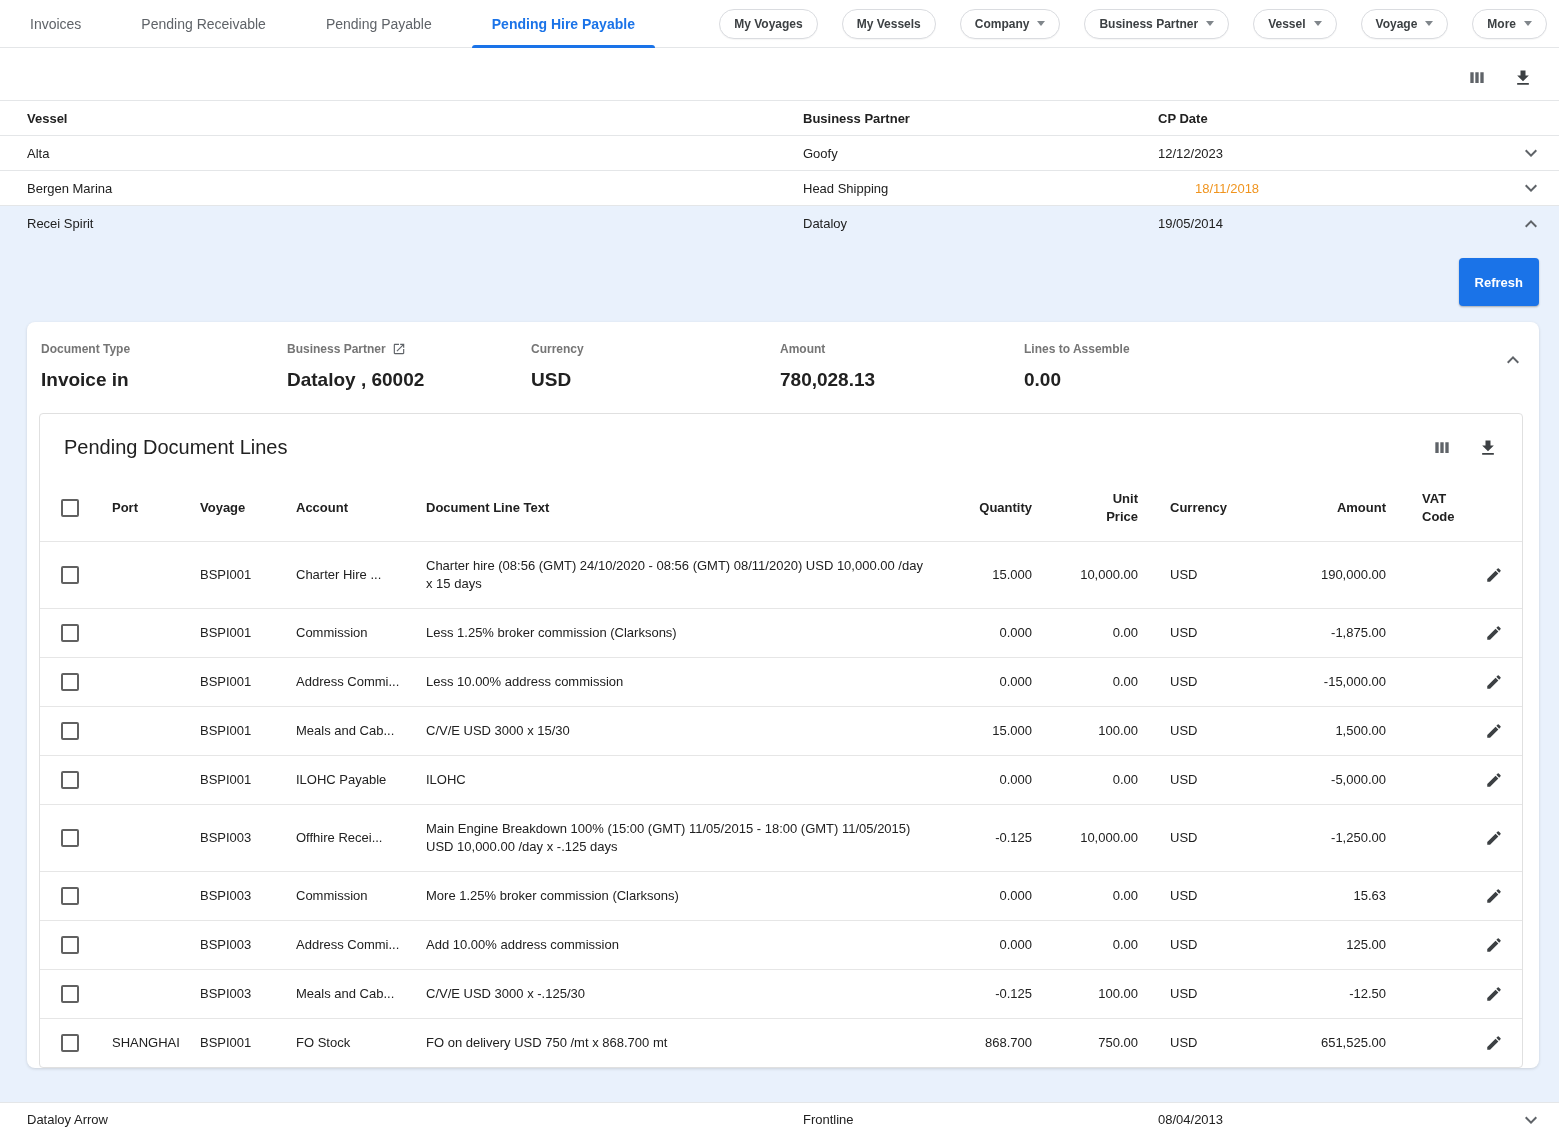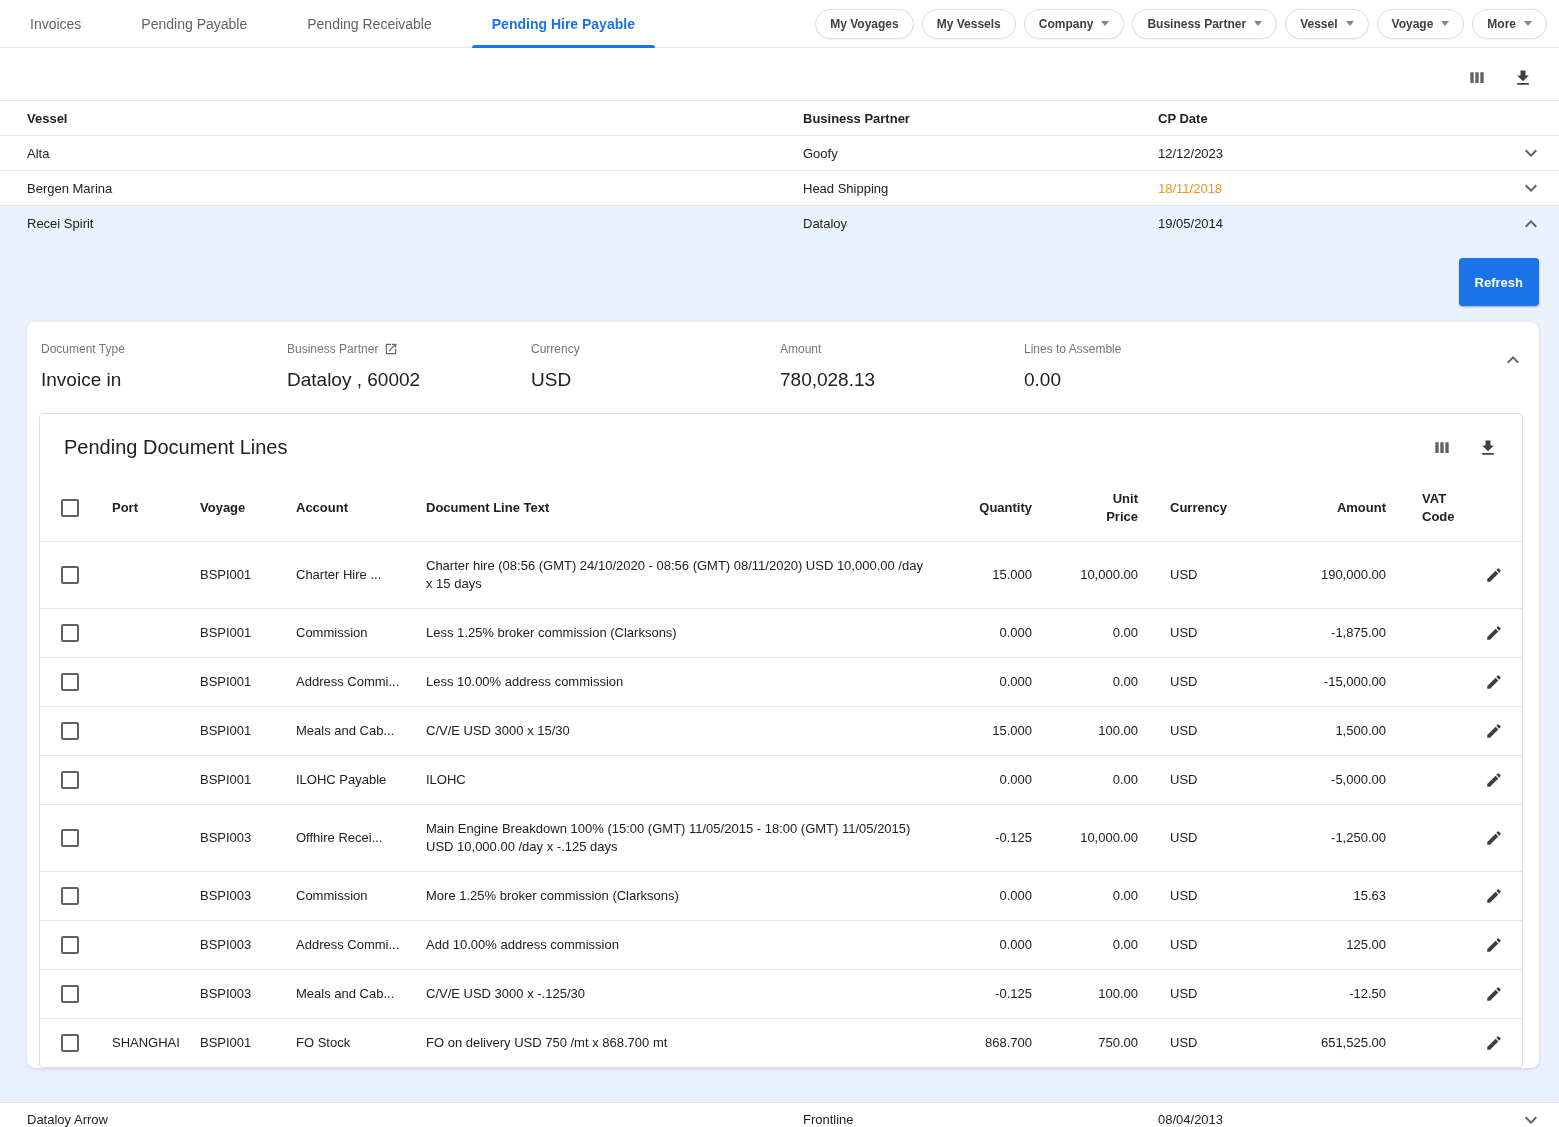--- a/index.html
+++ b/index.html
@@ -18,53 +18,53 @@
 
   
   .topbar{display:flex;align-items:center;justify-content:space-between;
           height:48px;border-bottom:1px solid var(--border);padding:0 12px 0 0;}
   .tabs{display:flex;height:48px;}
   .tab{position:relative;display:flex;align-items:center;height:48px;
        padding:0 30px;font-size:14px;color:var(--muted);cursor:pointer;white-space:nowrap;}
   .tab.active{color:var(--accent);font-weight:700;}
   .tab.active::after{content:"";position:absolute;left:10px;right:10px;bottom:0;
        height:3px;background:var(--accent);border-radius:3px 3px 0 0;}
-  .pills{display:flex;align-items:center;gap:8px;}
+  .pills{display:flex;align-items:center;gap:24px;}
   .pill{display:flex;align-items:center;gap:8px;height:30px;padding:0 14px;
         border:1px solid #dadce0;border-radius:16px;background:#fff;
         font-size:12px;font-weight:700;color:#3c4043;cursor:pointer;
         box-shadow:0 1px 1px rgba(0,0,0,.04);white-space:nowrap;}
   .caret{width:0;height:0;border-left:4px solid transparent;
          border-right:4px solid transparent;border-top:5px solid #80868b;}
 
   
   .toolbar{display:flex;justify-content:flex-end;align-items:center;gap:26px;
            padding:20px 26px 12px;}
   .icon-btn{color:var(--muted);cursor:pointer;}
   .icon-dark{color:#3c4043;}
 
   
   .vrow{display:grid;grid-template-columns:776px 355px 1fr 56px;align-items:center;
         min-height:35px;padding-left:27px;border-bottom:1px solid var(--border);}
   .vrow.vhead{font-weight:700;border-top:1px solid var(--border);min-height:36px;}
   .vrow .chev{justify-self:center;color:var(--muted);cursor:pointer;}
-  .warn-date{color:var(--warn);}
+  .warn-date{color:var(--warn);margin-left:37px;}
 
   
   .expanded{background:var(--expanded);padding-bottom:14px;}
   .expanded .vrow{border-bottom:none;}
   .refresh-row{display:flex;justify-content:flex-end;padding:17px 20px 16px;}
   .refresh-btn{background:var(--accent);color:#fff;border:none;border-radius:4px;
         height:48px;padding:0 16px;font-size:13px;font-weight:700;cursor:pointer;
         font-family:"Liberation Sans",sans-serif;box-shadow:0 1px 2px rgba(0,0,0,.3);}
 
   .doc-card{background:#fff;margin:0 20px 0 27px;border-radius:8px;
         box-shadow:0 1px 3px rgba(60,64,67,.18);}
   .summary{display:grid;grid-template-columns:246px 244px 249px 244px 1fr 52px;
-        padding:20px 0 22px 14px;align-items:start;}
+        padding:20px 0 22px 14px;align-items:start;font-weight:bold;}
   .fld-label{font-size:12px;color:var(--label);margin-bottom:13px;
         display:flex;align-items:center;gap:6px;}
   .fld-value{font-size:19px;color:var(--text);}
   .summary .chev{justify-self:center;margin-top:6px;color:var(--muted);cursor:pointer;}
   .ext-link{color:var(--muted);cursor:pointer;}
 
   
   .lines-card{border:1px solid #e0e0e0;border-radius:4px;margin:0 16px 20px 12px;}
   .lines-header{display:flex;justify-content:space-between;align-items:center;
         padding:22px 24px 16px 24px;}
@@ -110,22 +110,22 @@
       <path fill="currentColor" d="M19 19H5V5h7V3H5c-1.11 0-2 .9-2 2v14c0 1.1.89 2 2 2h14c1.1 0 2-.9 2-2v-7h-2v7zM14 3v2h3.59l-9.83 9.83 1.41 1.41L19 6.41V10h2V3h-7z"></path>
     </symbol>
   <symbol id="i-edit" viewBox="0 0 24 24">
       <path fill="currentColor" d="M3 17.25V21h3.75L17.81 9.94l-3.75-3.75L3 17.25zM20.71 7.04c.39-.39.39-1.02 0-1.41l-2.34-2.34a.9959.9959 0 0 0-1.41 0l-1.83 1.83 3.75 3.75 1.83-1.83z"></path>
     </symbol>
 </svg>
 
 <div class="topbar">
   <div class="tabs">
     <div class="tab">Invoices</div>
+    <div class="tab">Pending Receivable</div>
     <div class="tab">Pending Payable</div>
-    <div class="tab">Pending Receivable</div>
     <div class="tab active">Pending Hire Payable</div>
   </div>
   <div class="pills">
     <div class="pill">
         <span>My Voyages</span>
       </div>
     <div class="pill">
         <span>My Vessels</span>
       </div>
     <div class="pill">

